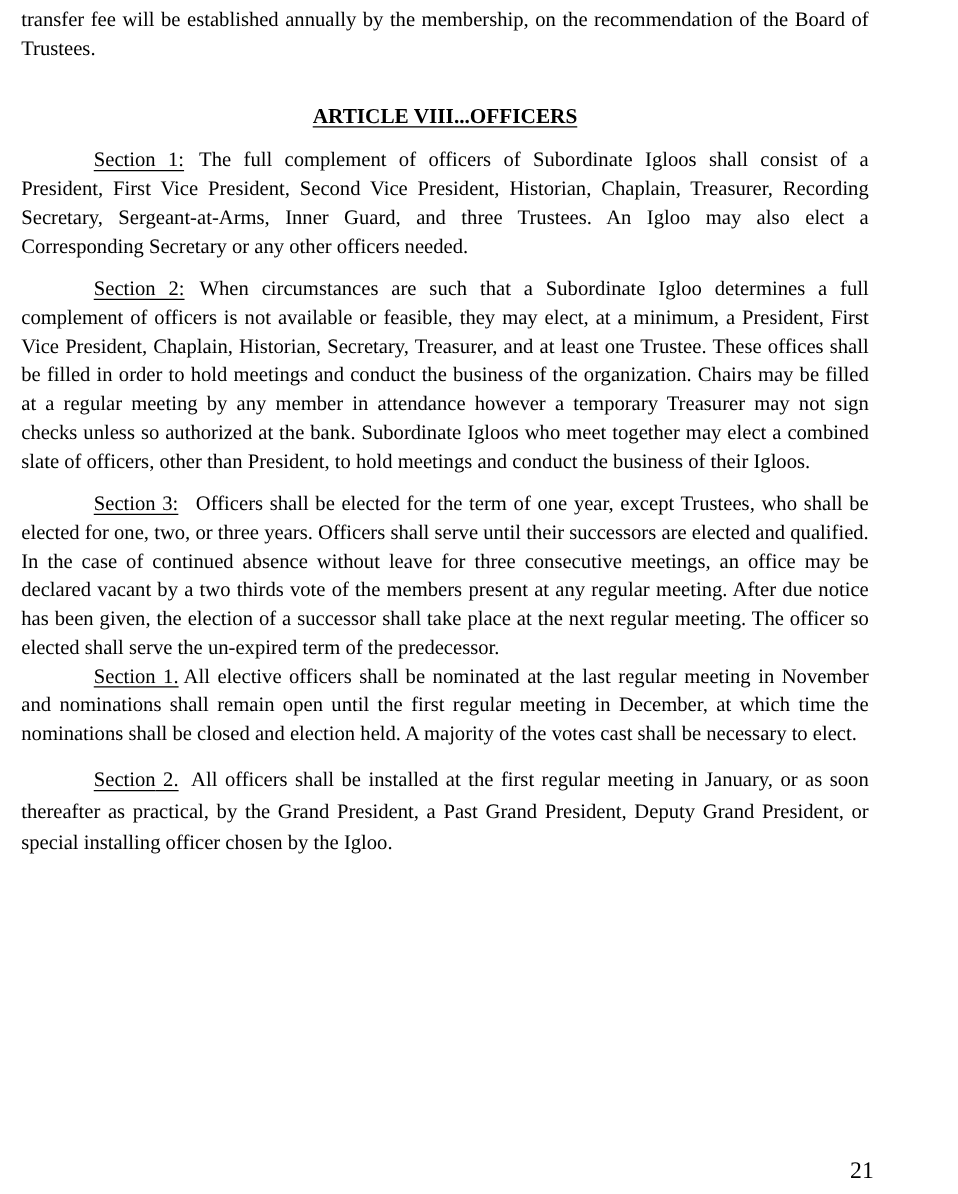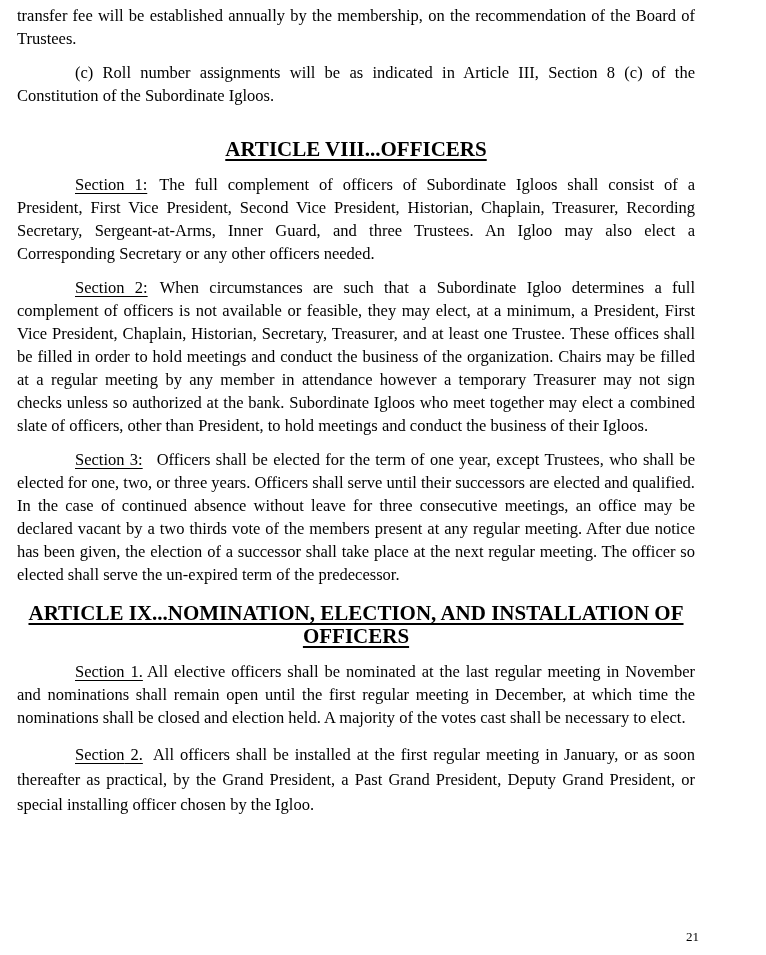--- a/index.html
+++ b/index.html
@@ -19,21 +19,21 @@
   }
   .para {
     margin: 0;
     text-align: justify;
   }
   .mt { margin-top: 11px; }
   .indent { text-indent: 58px; }
   .article-heading {
     margin: 0;
     text-align: center;
-    font-size: 21px;
+    font-size: 17px;
     font-weight: bold;
     text-decoration: underline;
     text-underline-offset: 3px;
     line-height: 23px;
   }
   .h-viii { margin-top: 31px; margin-bottom: 12px; }
   .h-ix   { margin-top: 16px; margin-bottom: 12px; }
   .section-label {
     font-weight: normal;
     text-decoration: underline;
@@ -50,42 +50,40 @@
   .g12 { width: 12px; }
   .g14 { width: 14px; }
   .wide-leading {
     line-height: 25px;
     margin-top: 13px;
   }
   .page-number {
     position: absolute;
     top: 928px;
     right: 41px;
-    font-size: 13px;
+    font-size: 19px;
     line-height: 18px;
   }
 </style>
 </head>
 <body>
 
 <div class="page">
 
   <p class="para">transfer fee will be established annually by the membership, on the recommendation of the Board of Trustees.</p>
 
-  <p class="para indent mt">(c) Roll number assignments will be as indicated in Article III, Section 8 (c) of the Constitution of the Subordinate Igloos.</p>
 
   <h2 class="article-heading h-viii">ARTICLE VIII...OFFICERS</h2>
 
   <p class="para indent"><span class="section-label">Section 1:</span><span class="gap g12"></span><span class="section-text">The full complement of officers of Subordinate Igloos shall consist of a President, First Vice President, Second Vice President, Historian, Chaplain, Treasurer, Recording Secretary, Sergeant-at-Arms, Inner Guard, and three Trustees. An Igloo may also elect a Corresponding Secretary or any other officers needed.</span></p>
 
   <p class="para indent mt"><span class="section-label">Section 2:</span><span class="gap g12"></span><span class="section-text">When circumstances are such that a Subordinate Igloo determines a full complement of officers is not available or feasible, they may elect, at a minimum, a President, First Vice President, Chaplain, Historian, Secretary, Treasurer, and at least one Trustee. These offices shall be filled in order to hold meetings and conduct the business of the organization. Chairs may be filled at a regular meeting by any member in attendance however a temporary Treasurer may not sign checks unless so authorized at the bank. Subordinate Igloos who meet together may elect a combined slate of officers, other than President, to hold meetings and conduct the business of their Igloos.</span></p>
 
   <p class="para indent mt"><span class="section-label">Section 3:</span><span class="gap g14"></span><span class="section-text">Officers shall be elected for the term of one year, except Trustees, who shall be elected for one, two, or three years. Officers shall serve until their successors are elected and qualified. In the case of continued absence without leave for three consecutive meetings, an office may be declared vacant by a two thirds vote of the members present at any regular meeting. After due notice has been given, the election of a successor shall take place at the next regular meeting. The officer so elected shall serve the un-expired term of the predecessor.</span></p>
 
-  <h2 class="article-heading h-ix">ARTICLE IX...NOMINATION, ELECTION, AND INSTALLATION OF OFFICERS</h2>
 
   <p class="para indent"><span class="section-label">Section 1.</span><span class="gap g4"></span><span class="section-text">All elective officers shall be nominated at the last regular meeting in November and nominations shall remain open until the first regular meeting in December, at which time the nominations shall be closed and election held. A majority of the votes cast shall be necessary to elect.</span></p>
 
   <p class="para indent wide-leading"><span class="section-label">Section</span><span class="label-plain"> 2.</span><span class="gap g10"></span><span class="section-text">All officers shall be installed at the first regular meeting in January, or as soon thereafter as practical, by the Grand President, a Past Grand President, Deputy Grand President, or special installing officer chosen by the Igloo.</span></p>
 
   <div class="page-number">21</div>
 
 </div>
 
 </body></html>

